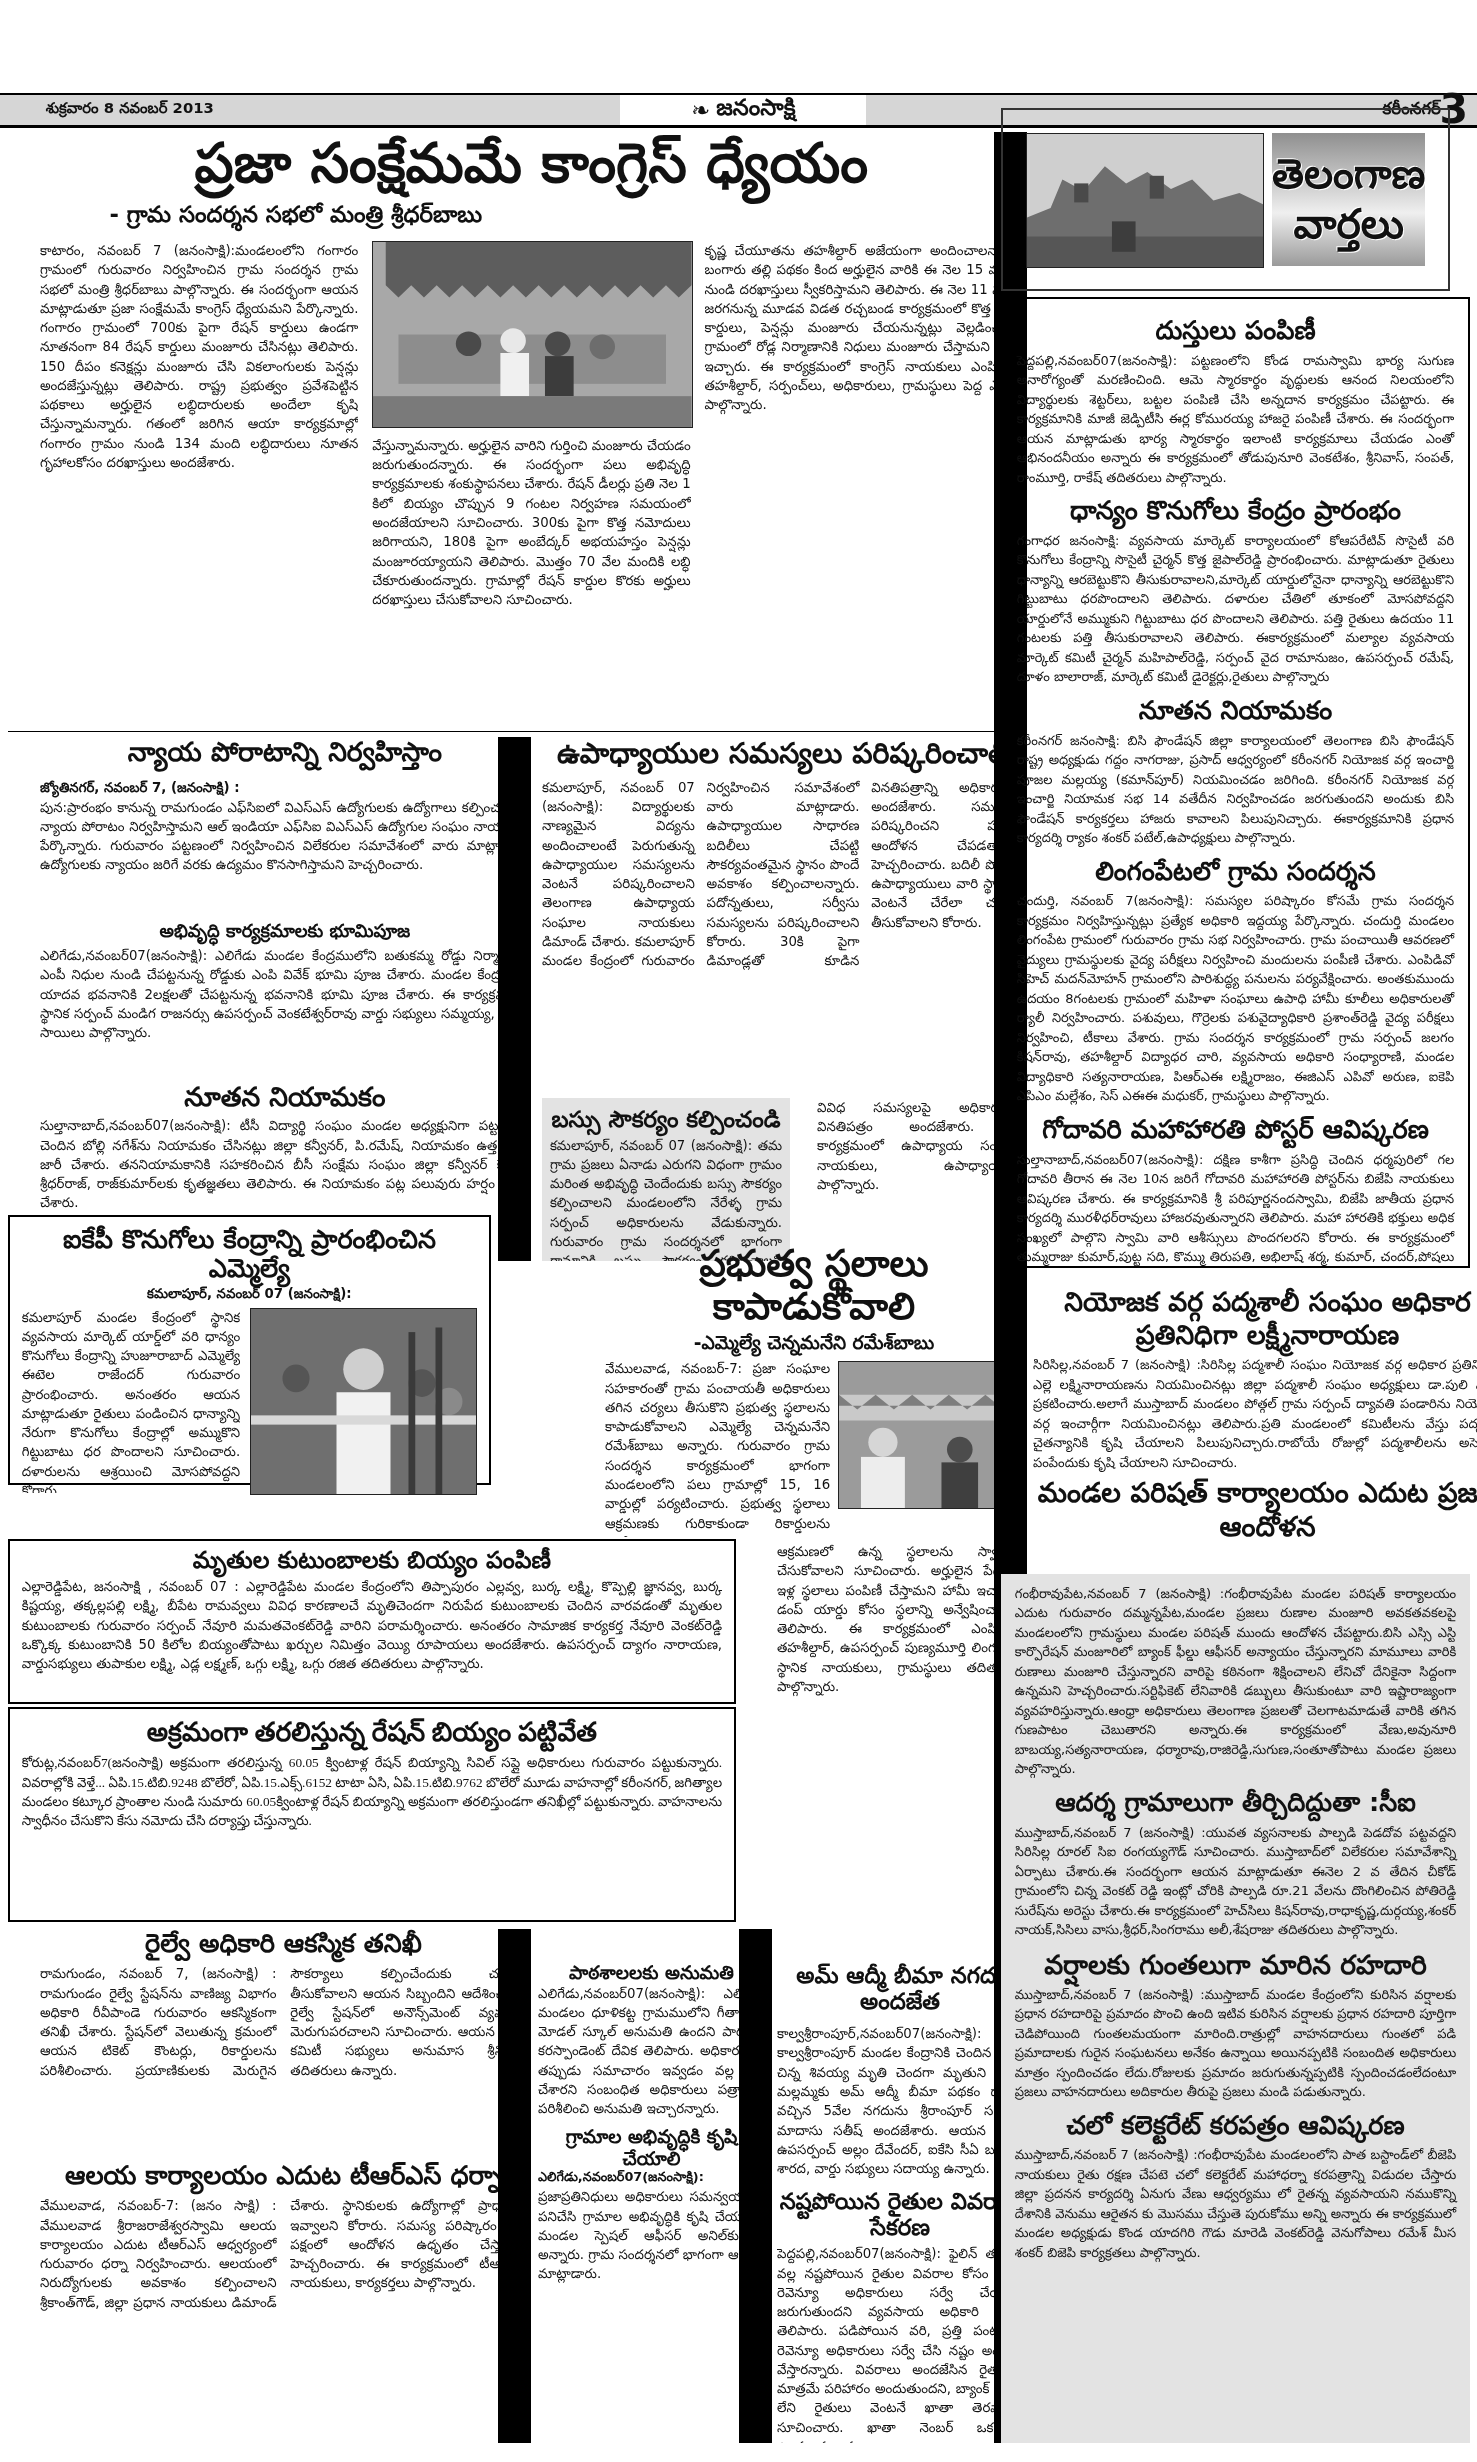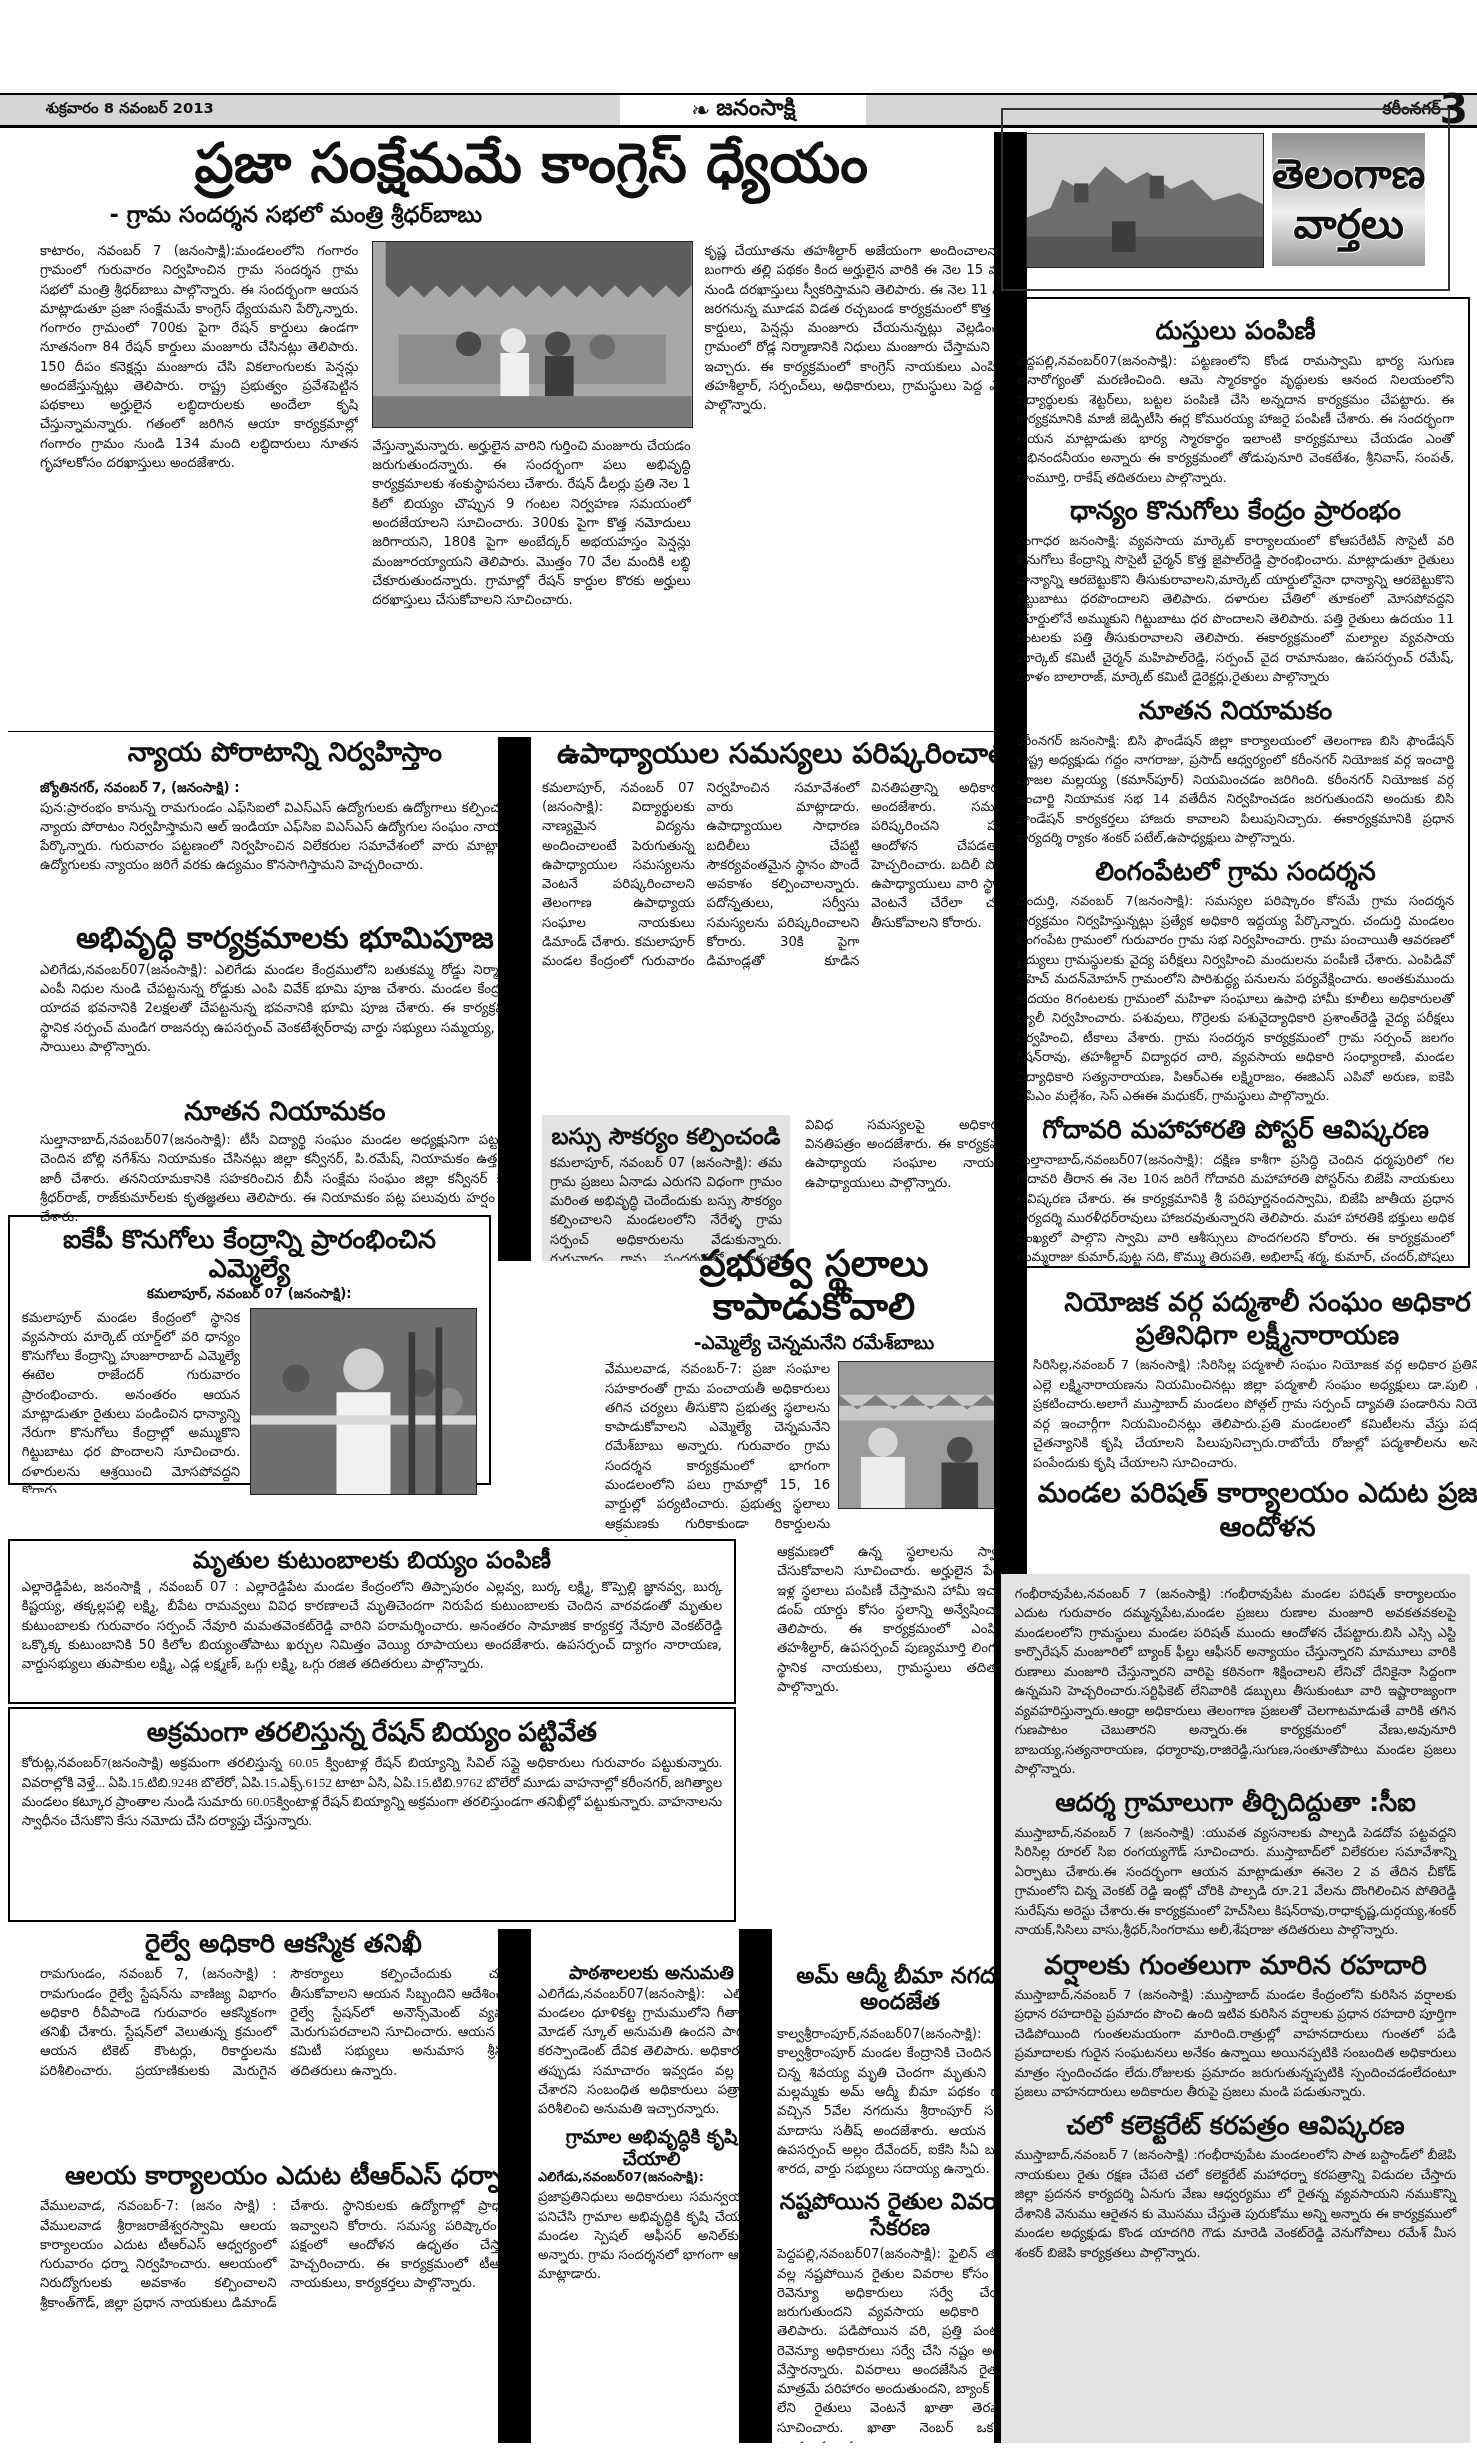--- a/index.html
+++ b/index.html
@@ -76,30 +76,30 @@
         <div class="bt" style="height:268px;">వేస్తున్నామన్నారు. అర్హులైన వారిని గుర్తించి మంజూరు చేయడం జరుగుతుందన్నారు. ఈ సందర్భంగా పలు అభివృద్ధి కార్యక్రమాలకు శంకుస్థాపనలు చేశారు. రేషన్ డీలర్లు ప్రతి నెల 1 కిలో బియ్యం చొప్పున 9 గంటల నిర్వహణ సమయంలో అందజేయాలని సూచించారు. 300కు పైగా కొత్త నమోదులు జరిగాయని, 180కి పైగా అంబేద్కర్ అభయహస్తం పెన్షన్లు మంజూరయ్యాయని తెలిపారు. మొత్తం 70 వేల మందికి లబ్ధి చేకూరుతుందన్నారు. గ్రామాల్లో రేషన్ కార్డుల కొరకు అర్హులు దరఖాస్తులు చేసుకోవాలని సూచించారు.</div>
       </div>
       <div class="col bt">కృష్ణ చేయూతను తహశీల్దార్ అజేయంగా అందించాలన్నారు. బంగారు తల్లి పథకం కింద అర్హులైన వారికి ఈ నెల 15 వ తేదీ నుండి దరఖాస్తులు స్వీకరిస్తామని తెలిపారు. ఈ నెల 11 నుండి జరగనున్న మూడవ విడత రచ్చబండ కార్యక్రమంలో కొత్త రేషన్ కార్డులు, పెన్షన్లు మంజూరు చేయనున్నట్లు వెల్లడించారు. గ్రామంలో రోడ్ల నిర్మాణానికి నిధులు మంజూరు చేస్తామని హామీ ఇచ్చారు. ఈ కార్యక్రమంలో కాంగ్రెస్ నాయకులు ఎంపిడివో, తహశీల్దార్, సర్పంచ్‌లు, అధికారులు, గ్రామస్థులు పెద్ద ఎత్తున పాల్గొన్నారు.</div>
     </div>
   </div>
 
   <div class="abs" style="left:7.9px;top:737px;width:490px;height:524px;overflow:hidden;">
     <div class="hl" style="font-size:26.6px;">న్యాయ పోరాటాన్ని నిర్వహిస్తాం</div>
     <div class="dl" style="font-size:13.3px;margin-top:12px;">జ్యోతినగర్, నవంబర్ 7, (జనంసాక్షి) :</div>
     <div class="bt" style="height:114px;">పున:ప్రారంభం కానున్న రామగుండం ఎఫ్‌సిఐలో విఎస్ఎస్ ఉద్యోగులకు ఉద్యోగాలు కల్పించడానికి న్యాయ పోరాటం నిర్వహిస్తామని ఆల్ ఇండియా ఎఫ్‌సిఐ విఎస్ఎస్ ఉద్యోగుల సంఘం నాయకులు పేర్కొన్నారు. గురువారం పట్టణంలో నిర్వహించిన విలేకరుల సమావేశంలో వారు మాట్లాడారు. ఉద్యోగులకు న్యాయం జరిగే వరకు ఉద్యమం కొనసాగిస్తామని హెచ్చరించారు.</div>
-    <div class="hl" style="font-size:30px;margin-top:9.9px;">అభివృద్ధి కార్యక్రమాలకు భూమిపూజ</div>
+    <div class="hl" style="font-size:18px;margin-top:9.9px;">అభివృద్ధి కార్యక్రమాలకు భూమిపూజ</div>
     <div class="bt" style="height:126px;margin-top:3.9px;">ఎలిగేడు,నవంబర్07(జనంసాక్షి): ఎలిగేడు మండల కేంద్రములోని బతుకమ్మ రోడ్డు నిర్మాణానికి ఎంపీ నిధుల నుండి చేపట్టనున్న రోడ్డుకు ఎంపి వివేక్ భూమి పూజ చేశారు. మండల కేంద్రంలోని యాదవ భవనానికి 2లక్షలతో చేపట్టనున్న భవనానికి భూమి పూజ చేశారు. ఈ కార్యక్రమంలో స్థానిక సర్పంచ్ మండిగ రాజనర్సు ఉపసర్పంచ్ వెంకటేశ్వర్‌రావు వార్డు సభ్యులు సమ్మయ్య, కప్పల సాయిలు పాల్గొన్నారు.</div>
     <div class="hl" style="font-size:26.6px;margin-top:9.9px;">నూతన నియామకం</div>
     <div class="bt" style="height:148px;margin-top:3.9px;">సుల్తానాబాద్,నవంబర్07(జనంసాక్షి): టీసీ విద్యార్థి సంఘం మండల అధ్యక్షునిగా పట్టణానికి చెందిన బోల్లి నగేశ్‌ను నియామకం చేసినట్లు జిల్లా కన్వీనర్, పి.రమేష్, నియామకం ఉత్తర్వులు జారీ చేశారు. తననియామకానికి సహకరించిన బీసీ సంక్షేమ సంఘం జిల్లా కన్వీనర్ కేశిపెద్ది శ్రీధర్‌రాజ్, రాజ్‌కుమార్‌లకు కృతజ్ఞతలు తెలిపారు. ఈ నియామకం పట్ల పలువురు హర్షం వ్యక్తం చేశారు.</div>
   </div>
 
   <div class="abs" style="left:510px;top:737px;width:482px;height:524px;overflow:hidden;">
     <div class="hl" style="font-size:28.6px;">ఉపాధ్యాయుల సమస్యలు పరిష్కరించాలి</div>
     <div class="bt" style="margin-top:7.9px;height:313px;column-count:3;column-gap:11.8px;">కమలాపూర్, నవంబర్ 07 (జనంసాక్షి): విద్యార్థులకు నాణ్యమైన విద్యను అందించాలంటే పెరుగుతున్న ఉపాధ్యాయుల సమస్యలను వెంటనే పరిష్కరించాలని తెలంగాణ ఉపాధ్యాయ సంఘాల నాయకులు డిమాండ్ చేశారు. కమలాపూర్ మండల కేంద్రంలో గురువారం నిర్వహించిన సమావేశంలో వారు మాట్లాడారు. ఉపాధ్యాయుల సాధారణ బదిలీలు చేపట్టి సౌకర్యవంతమైన స్థానం పొందే అవకాశం కల్పించాలన్నారు. పదోన్నతులు, సర్వీసు సమస్యలను పరిష్కరించాలని కోరారు. 30కి పైగా డిమాండ్లతో కూడిన వినతిపత్రాన్ని అధికారులకు అందజేశారు. సమస్యలు పరిష్కరించని పక్షంలో ఆందోళన చేపడతామని హెచ్చరించారు. బదిలీ పొందిన ఉపాధ్యాయులు వారి స్థానాల్లో వెంటనే చేరేలా చర్యలు తీసుకోవాలని కోరారు.</div>
-    <div style="display:flex;gap:15px;margin-top:24px;">
+    <div style="display:flex;gap:27px;margin-top:7px;">
       <div class="graybox" style="width:248px;padding:7.9px;box-sizing:border-box;">
         <div class="hl" style="font-size:22.7px;">బస్సు సౌకర్యం కల్పించండి</div>
         <div class="bt" style="height:128px;margin-top:3.9px;">కమలాపూర్, నవంబర్ 07 (జనంసాక్షి): తమ గ్రామ ప్రజలు ఏనాడు ఎరుగని విధంగా గ్రామం మరింత అభివృద్ధి చెందేందుకు బస్సు సౌకర్యం కల్పించాలని మండలంలోని నేరేళ్ళ గ్రామ సర్పంచ్ అధికారులను వేడుకున్నారు. గురువారం గ్రామ సందర్శనలో భాగంగా గ్రామానికి బస్సు సౌకర్యం కల్పించాలని వినతిపత్రం అందజేశారు.</div>
       </div>
       <div class="bt" style="flex:1;height:169px;">వివిధ సమస్యలపై అధికారులకు వినతిపత్రం అందజేశారు. ఈ కార్యక్రమంలో ఉపాధ్యాయ సంఘాల నాయకులు, ఉపాధ్యాయులు పాల్గొన్నారు.</div>
     </div>
   </div>
 
   <div class="abs boxed" style="left:7.9px;top:1215px;width:483px;height:270px;padding:7.9px 11.8px;">
     <div class="hl" style="font-size:25.6px;">ఐకేపీ కొనుగోలు కేంద్రాన్ని ప్రారంభించిన ఎమ్మెల్యే</div>

